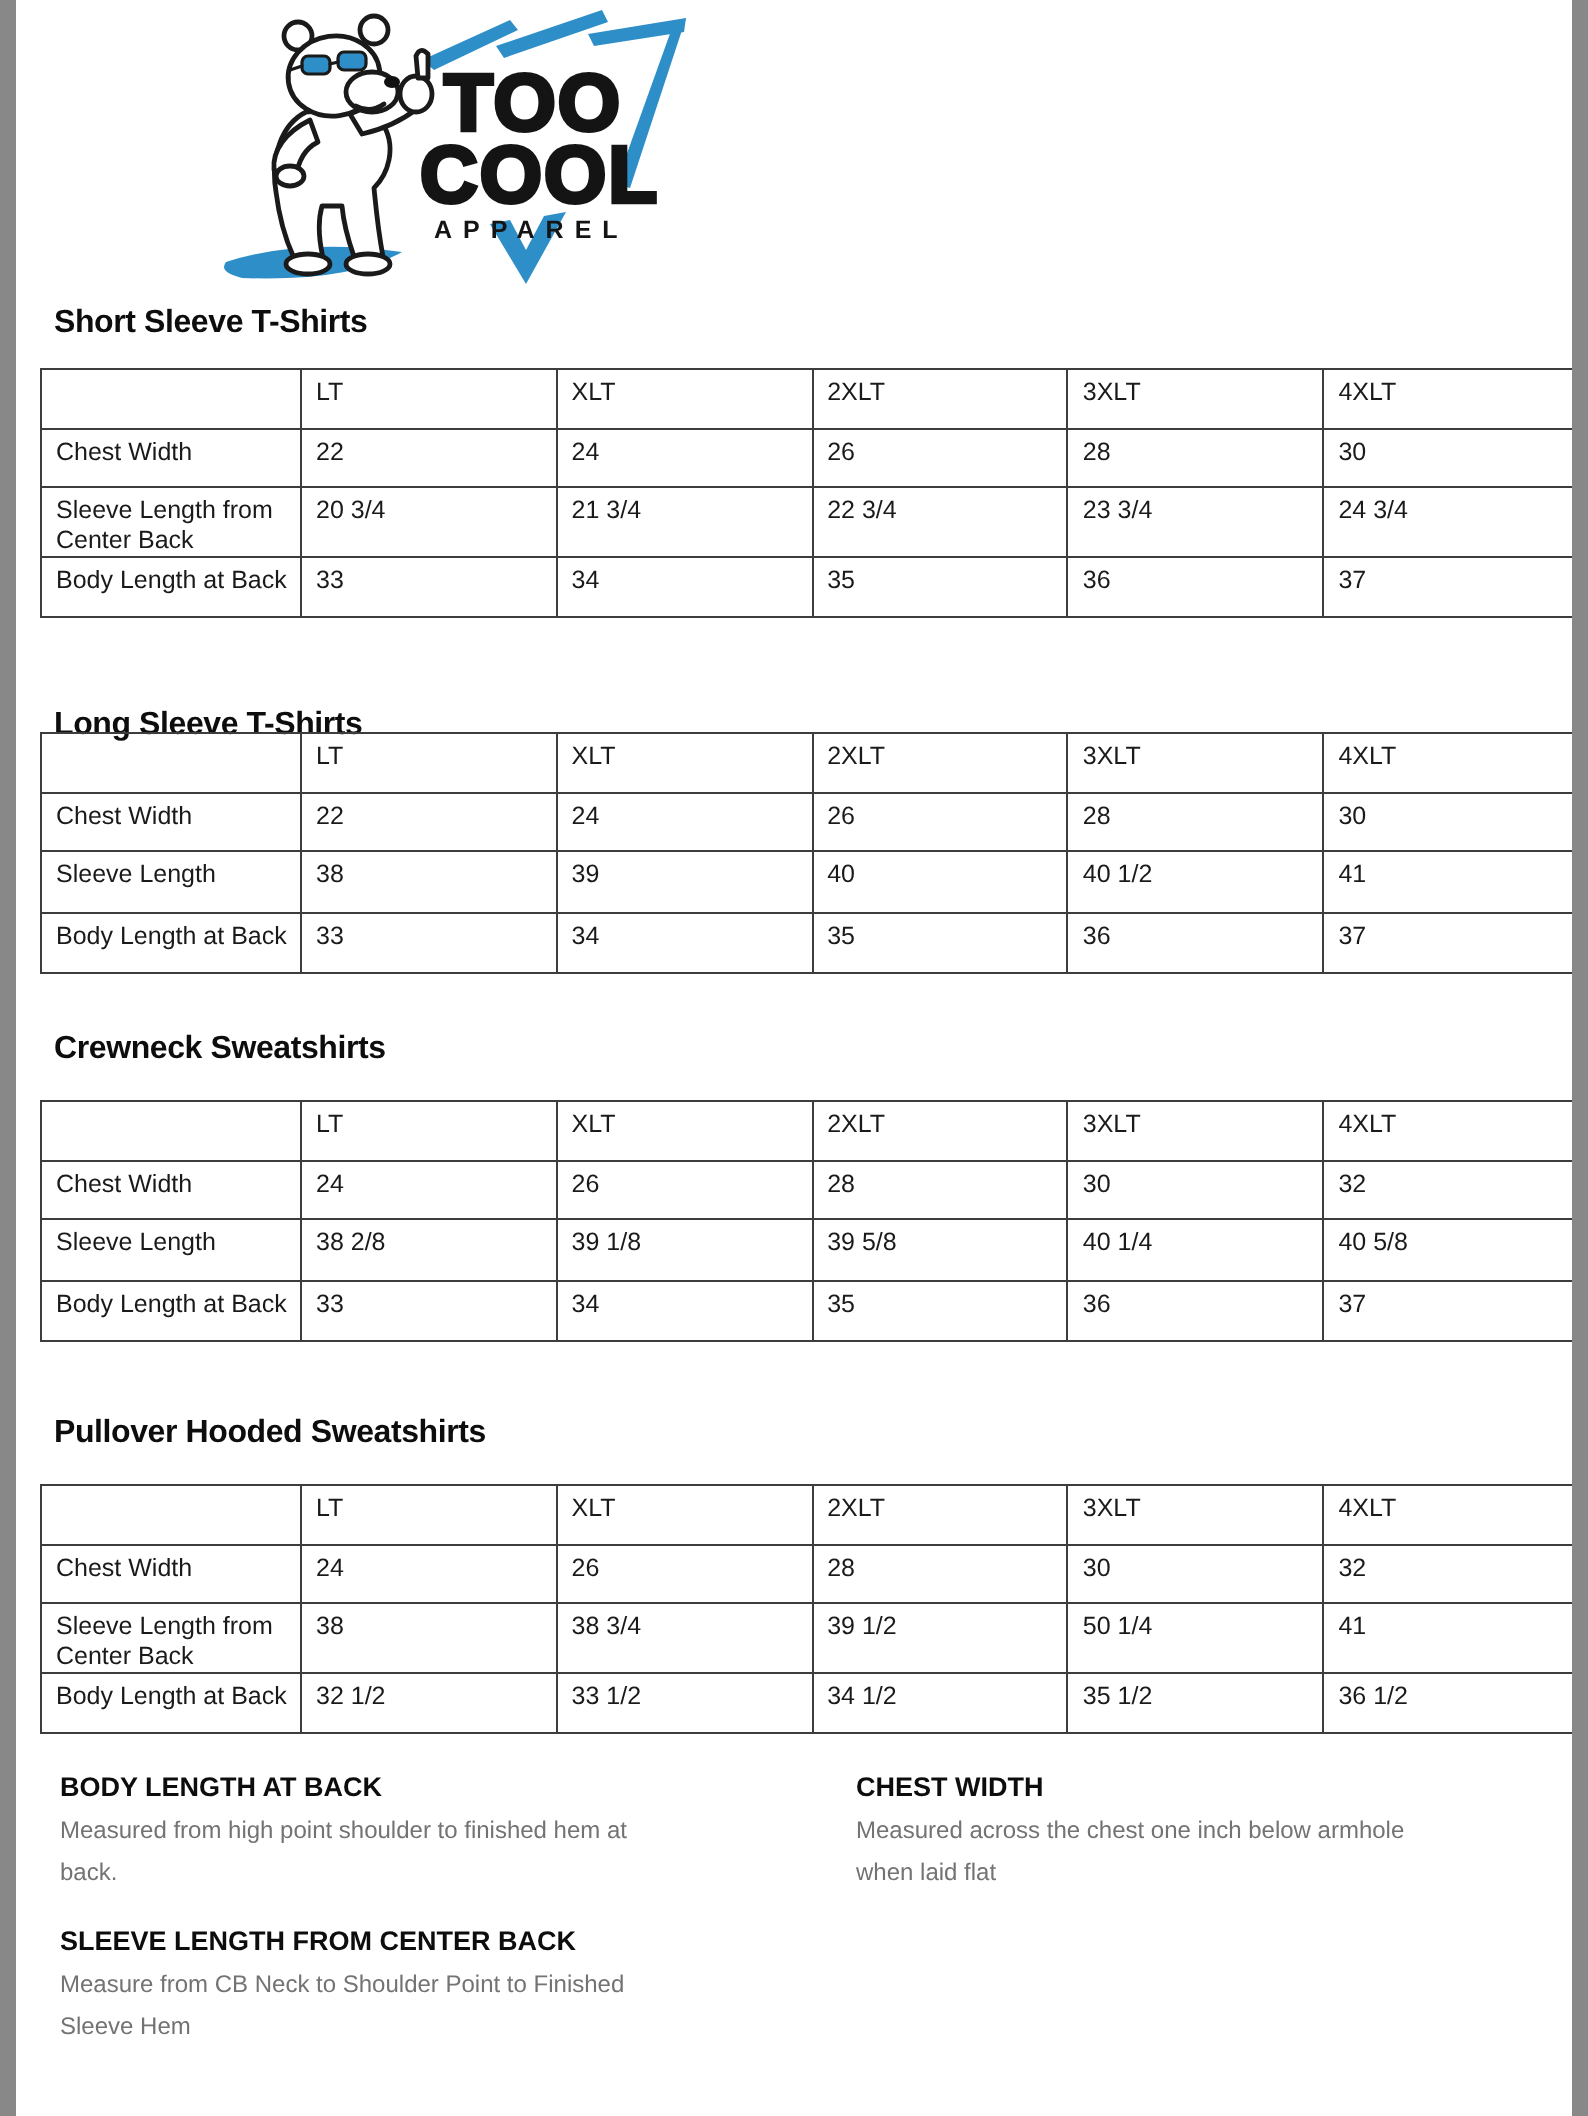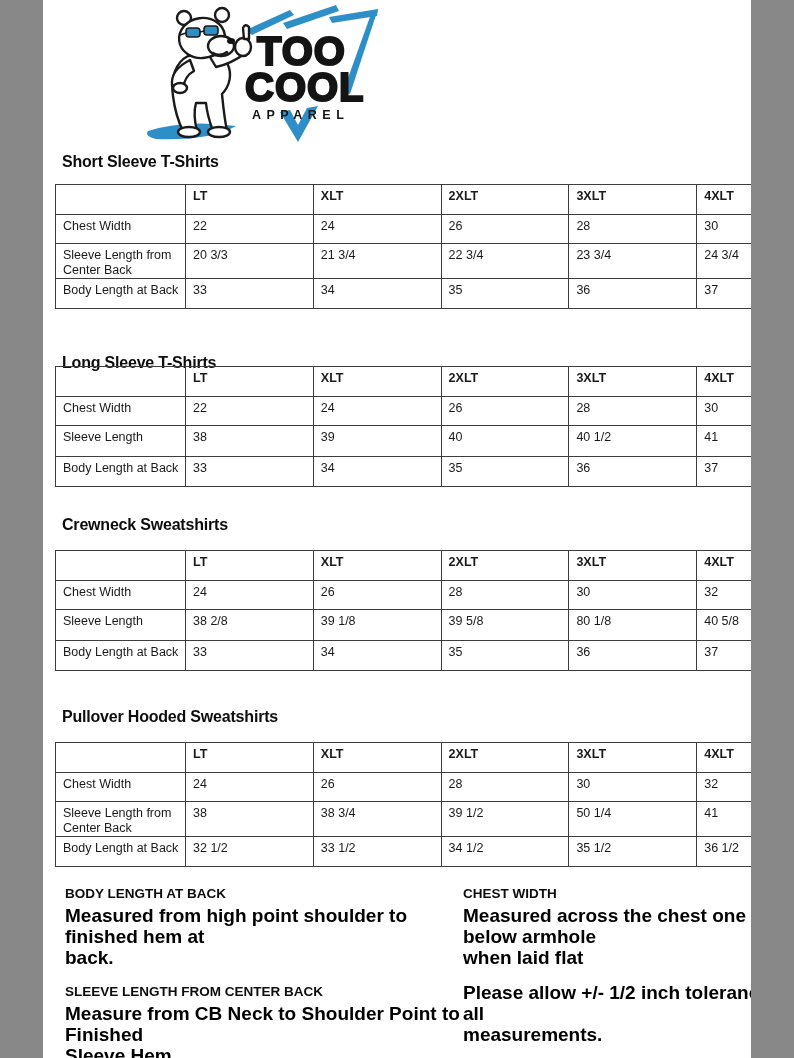--- a/index.html
+++ b/index.html
@@ -1,17 +1,17 @@
 <!DOCTYPE html>
 <html><head>
 <meta charset="utf-8">
 <style>
   html,body { margin:0; padding:0; background:#888; }
   .page {
-    position:relative; width:708px; height:1058px; margin:0 auto;
+    position:relative; width:778px; height:1058px; margin:0 auto;
     background:#ffffff; overflow:hidden;
     font-family:"Liberation Sans", sans-serif; color:#111;
   }
   
   .logo-svg { position:absolute; left:96px; top:2px; width:252px; height:140px; }
   .doc-title {
     position:absolute; left:352px; top:12px; width:436px;
     text-align:center; font-size:33px; font-weight:bold; line-height:46px;
     color:#0d0d0d; letter-spacing:-0.5px;
   }
@@ -25,42 +25,41 @@
     border-collapse:collapse; table-layout:fixed;
     border:1.5px solid #333;
   }
   .size-table th, .size-table td {
     border:1px solid #3d3d3d; box-sizing:border-box;
     vertical-align:top; text-align:left;
     padding:4px 4px 0 7px; font-size:12.5px; line-height:15px;
     font-weight:normal; color:#1a1a1a;
     overflow:hidden; white-space:normal;
   }
-  .size-table th { font-weight:bold; height:30px; }
+  .size-table th { font-weight:normal; height:30px; }
   .size-table th:first-child, .size-table td:first-child { width:130px; }
   .size-table tr.r0 td { height:29px; }
   .size-table tr.r1 td { height:31px; }
   .size-table tr.r2 td { height:30px; }
   #table-0 { top:184px; } #title-0 { top:147px; }
   #table-1 { top:366px; } #title-1 { top:348px; }
   #table-2 { top:550px; } #title-2 { top:510px; }
   #table-3 { top:742px; } #title-3 { top:702px; }
   
   .defs-col { position:absolute; top:884px; }
   #defs-left  { left:22px;  width:395px; }
   #defs-right { left:420px; width:350px; }
   .def-block + .def-block { margin-top:14px; }
   .def-block h3 {
     margin:0; font-size:13.5px; font-weight:bold; line-height:20px; color:#0d0d0d;
   }
   .def-block h3:empty { display:none; }
   .def-block p {
-    margin:1px 0 0 0; font-size:19px; line-height:21px; color:#000000;
+    margin:1px 0 0 0; font-size:12px; line-height:21px; color:#737373;
     white-space:pre-line;
-    font-weight:bold;
   }
 </style>
 </head>
 <body>
 
 <div class="page">
 
   <svg class="logo-svg" viewBox="0 0 250 140">
 
     <g>
@@ -130,21 +129,21 @@
         <tr class="r0">
           <td>Chest Width</td>
           <td>22</td>
           <td>24</td>
           <td>26</td>
           <td>28</td>
           <td>30</td>
         </tr>
         <tr class="r1">
           <td>Sleeve Length from Center Back</td>
-          <td>20 3/3</td>
+          <td>20 3/4</td>
           <td>21 3/4</td>
           <td>22 3/4</td>
           <td>23 3/4</td>
           <td>24 3/4</td>
         </tr>
         <tr class="r2">
           <td>Body Length at Back</td>
           <td>33</td>
           <td>34</td>
           <td>35</td>
@@ -213,21 +212,21 @@
           <td>26</td>
           <td>28</td>
           <td>30</td>
           <td>32</td>
         </tr>
         <tr class="r1">
           <td>Sleeve Length</td>
           <td>38 2/8</td>
           <td>39 1/8</td>
           <td>39 5/8</td>
-          <td>80 1/8</td>
+          <td>40 1/4</td>
           <td>40 5/8</td>
         </tr>
         <tr class="r2">
           <td>Body Length at Back</td>
           <td>33</td>
           <td>34</td>
           <td>35</td>
           <td>36</td>
           <td>37</td>
         </tr>
@@ -286,20 +285,15 @@
 Sleeve Hem</p>
     </div>
   </div>
 
   <div class="defs-col" id="defs-right">
     <div class="def-block">
       <h3>CHEST WIDTH</h3>
       <p>Measured across the chest one inch below armhole
 when laid flat</p>
     </div>
-    <div class="def-block">
-
-      <p>Please allow +/- 1/2 inch tolerance on all
-measurements.</p>
-    </div>
   </div>
 
 </div>
 
 </body></html>

